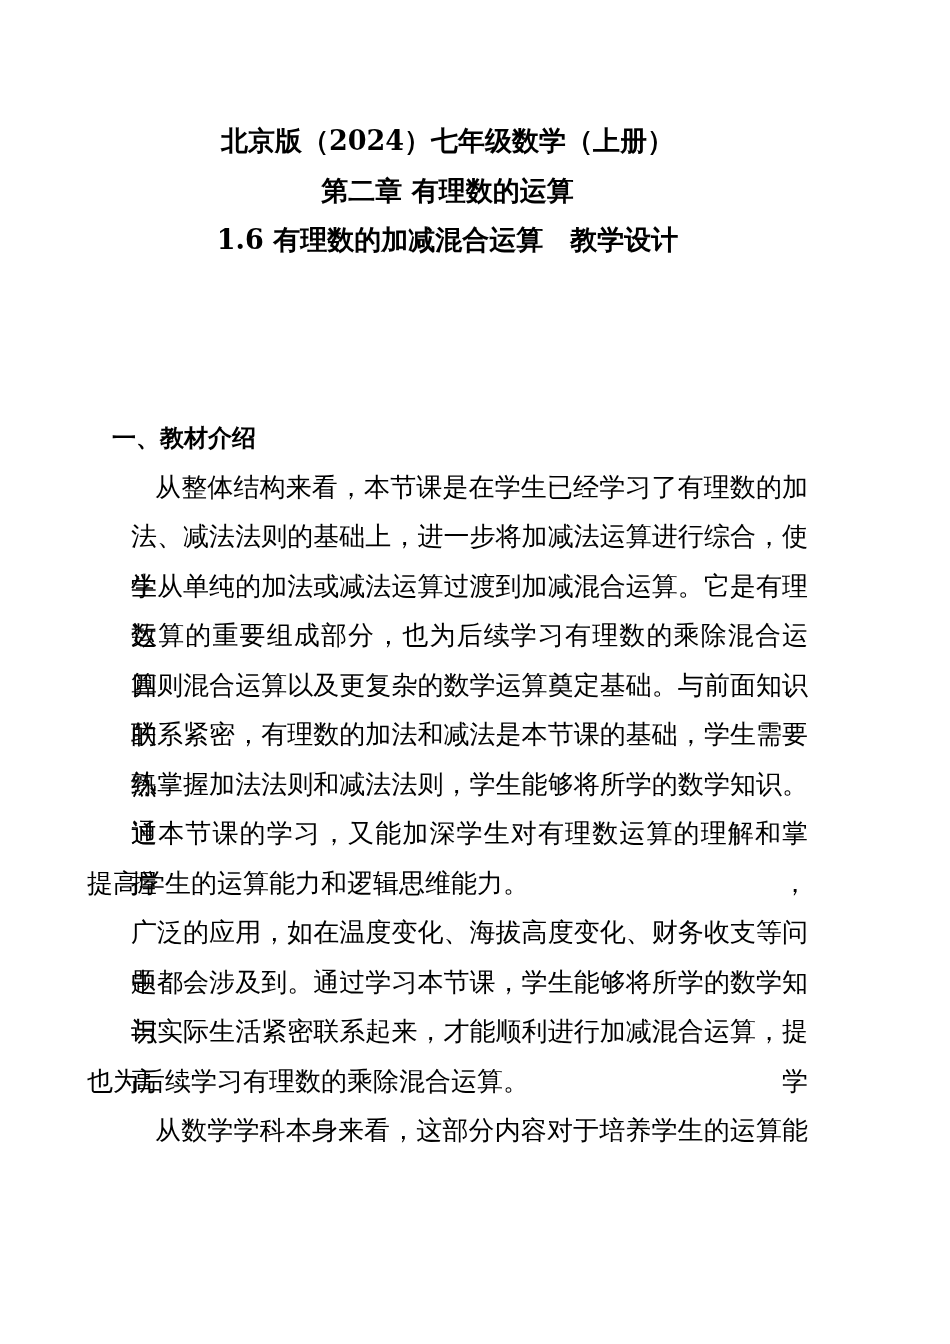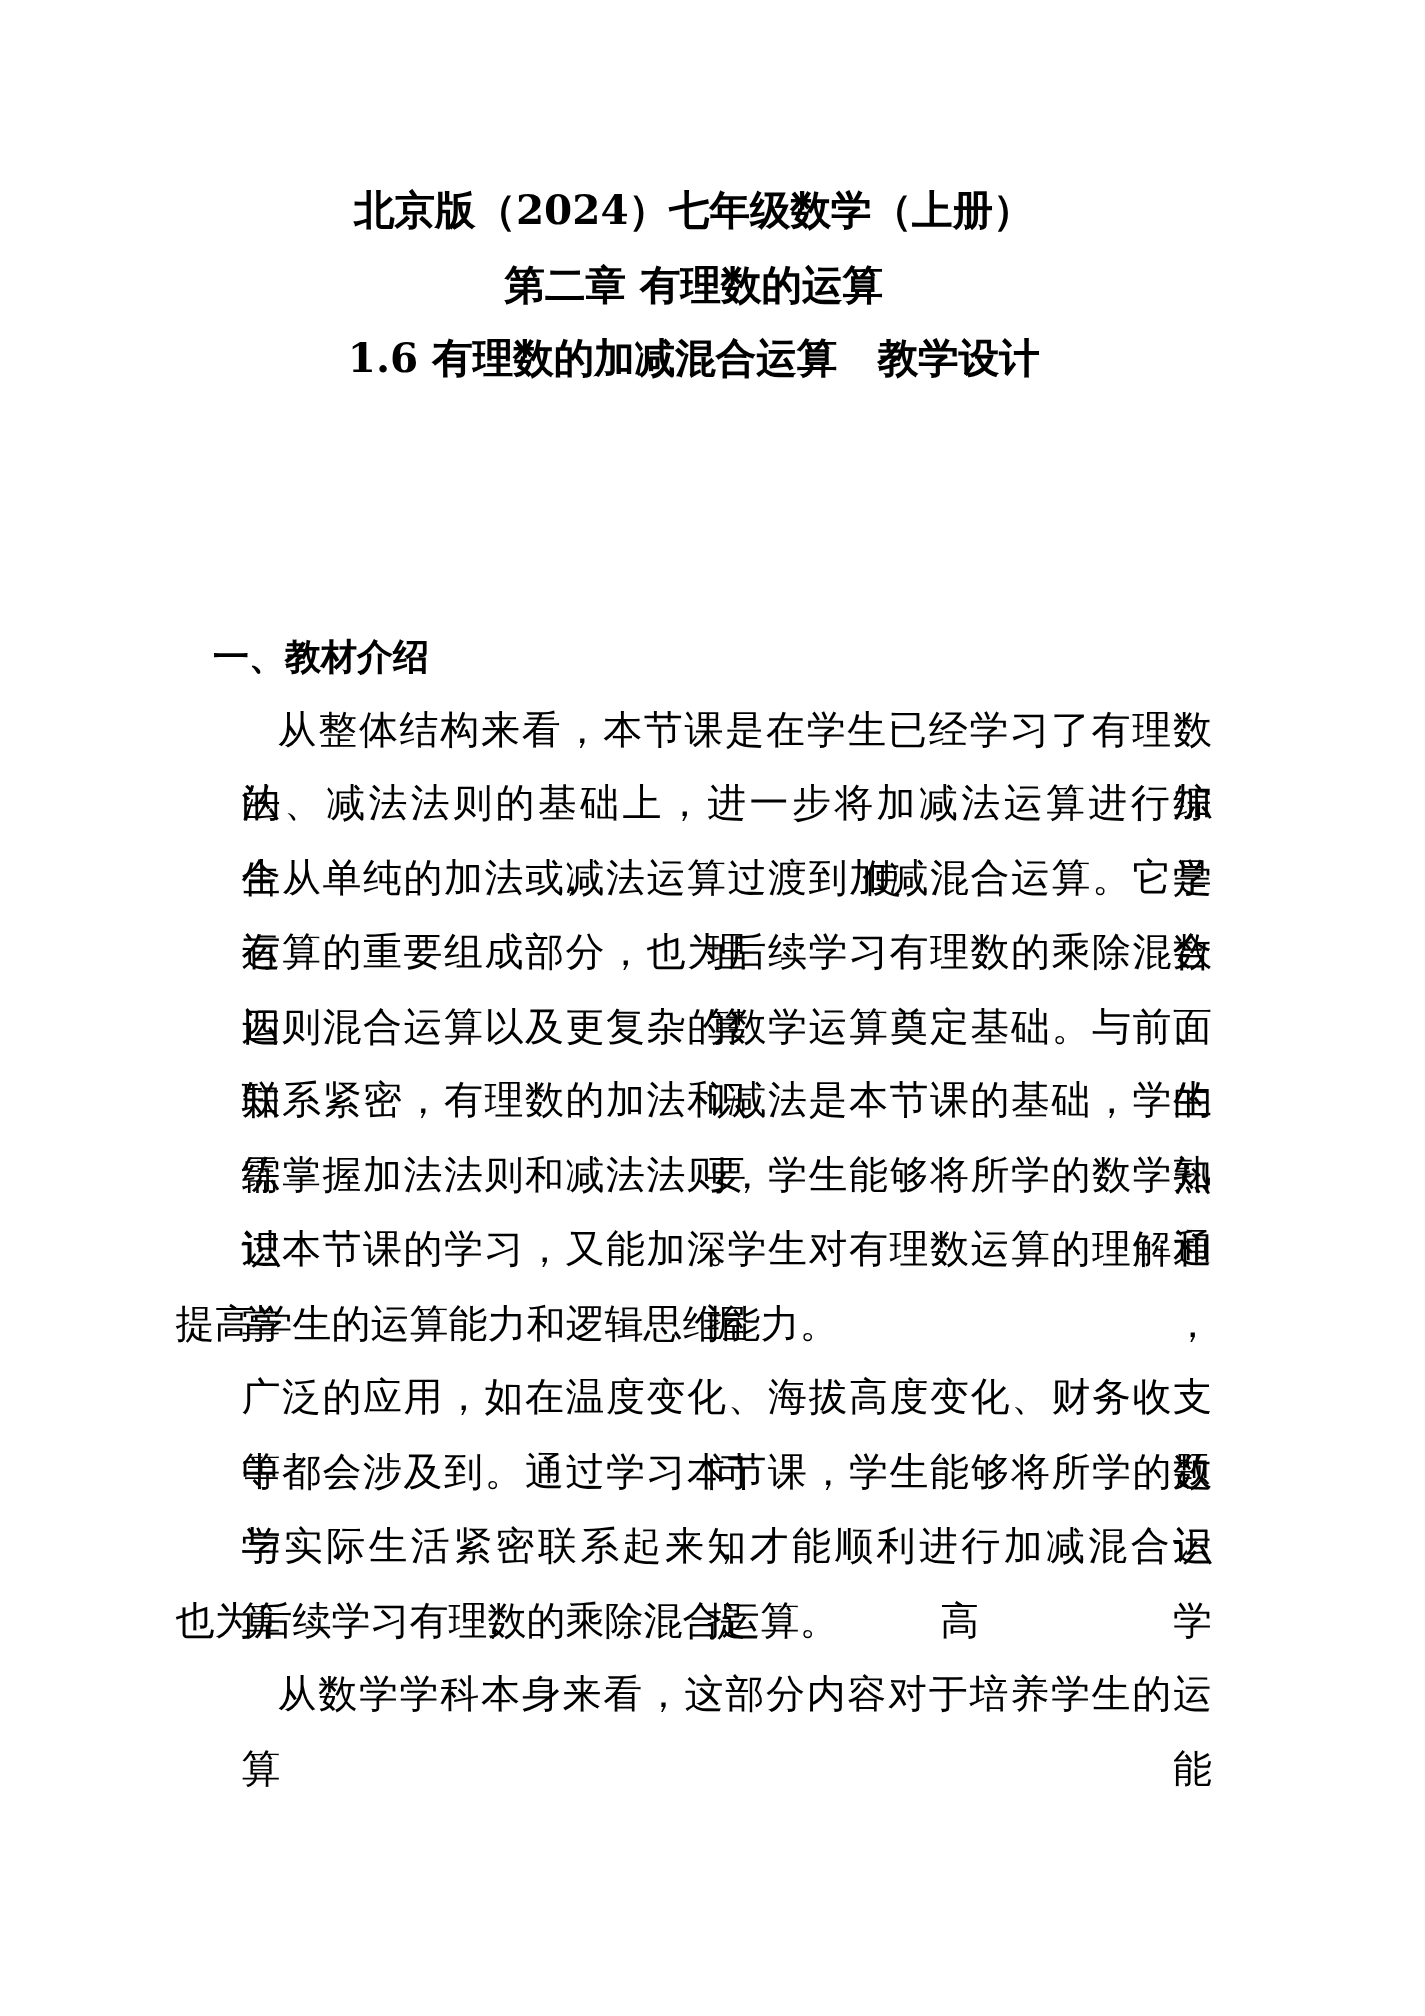--- a/index.html
+++ b/index.html
@@ -8,21 +8,21 @@
     width: 950px;
     height: 1344px;
     background: #ffffff;
     color: #000000;
     font-family: "DejaVu Serif", "Liberation Serif", serif;
     overflow: hidden;
   }
   .content {
     box-sizing: border-box;
     width: 950px;
-    padding: 116px 142px 0 117px;
+    padding: 116px 142px 0 87px;
   }
   .line {
     height: 49.5px;
     line-height: 49.5px;
     font-size: 26px;
     white-space: nowrap;
     overflow: visible;
   }
   .title-line {
     text-align: center;

